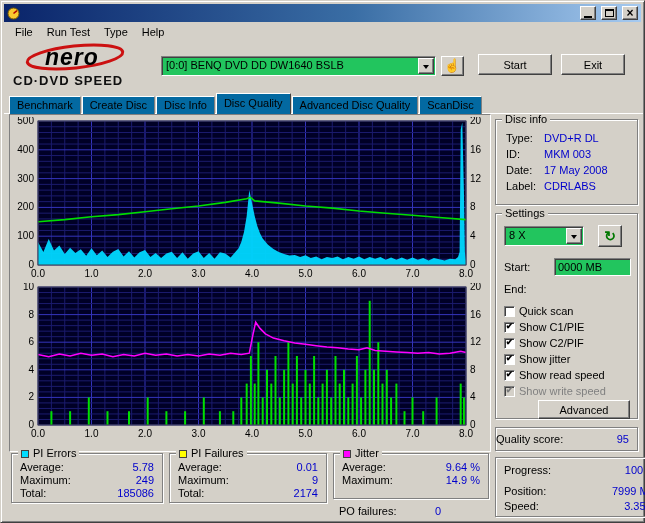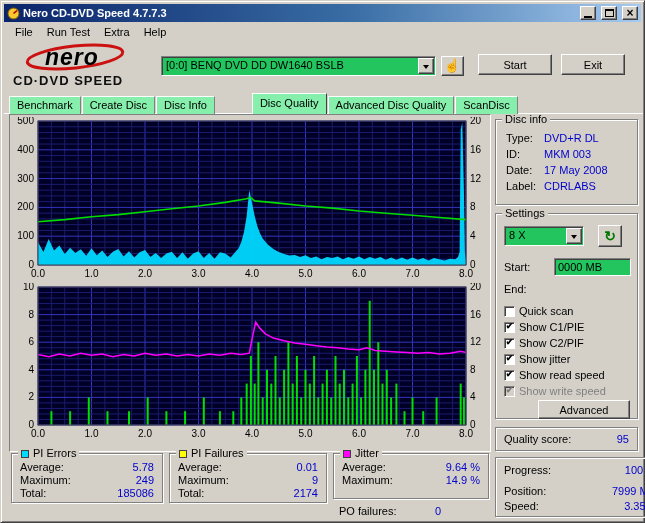--- a/index.html
+++ b/index.html
@@ -36,23 +36,23 @@
   .menubar{position:absolute;left:3px;top:21px;right:3px;height:19px;display:flex;align-items:center;padding-left:4px;}
   .mi{padding:2px 7px;}
   .header{position:absolute;left:3px;top:40px;right:3px;height:52px;}
   .logo{position:absolute;left:7px;top:2px;width:150px;height:48px;}
   .logo .swoosh{position:absolute;left:12px;top:-1px;}
   .logo .nero{position:absolute;left:34px;top:1px;font-size:23px;font-weight:bold;font-style:italic;letter-spacing:1px;}
   .logo .prod{position:absolute;left:2px;top:30px;font-size:13px;font-weight:bold;letter-spacing:1px;color:#101010;white-space:nowrap;}
   
   .pageline{position:absolute;left:3px;top:112px;width:639px;height:1px;background:#fff;z-index:1;}
   .tabstrip{position:absolute;left:8px;top:92px;height:21px;display:flex;align-items:flex-end;z-index:2;}
-  .tab{height:18px;line-height:17px;padding:0 7px;background:#86efac;border:1px solid;
+  .tab{height:18px;line-height:17px;padding:0 7px;background:#0369a1;border:1px solid;
     border-color:#fff #808080 #808080 #fff;border-bottom:none;margin-right:1px;white-space:nowrap;}
-  .tab.active{height:21px;line-height:19px;z-index:3;border-color:#fff #404040 #d4d0c8 #fff;margin-left:36px;}
+  .tab.active{height:21px;line-height:19px;z-index:3;border-color:#fff #404040 #d4d0c8 #fff;}
   
   .chartpanel{position:absolute;left:8px;top:113px;width:482px;height:338px;background:#d4d0c8;
     border:1px solid;border-color:#808080 #fff #fff #808080;}
   .chartpanel svg{position:absolute;display:block;}
   #chart-top{left:2px;top:2px;}
   #chart-bottom{left:2px;top:168px;}
   svg text{font-family:"Liberation Sans",sans-serif;}
   
   .dirow{position:absolute;left:10px;right:6px;height:14px;}
   .dirow .k{position:absolute;left:0;top:0;}
@@ -62,55 +62,54 @@
   .srow .v{position:absolute;right:0;top:0;color:#0000cc;}
   .slab{position:absolute;font-size:11px;}
   .cb{position:absolute;left:8px;height:14px;display:flex;align-items:center;gap:4px;font-size:11px;white-space:nowrap;}
   .cb .box{width:11px;height:11px;background:#fff;border:1px solid;border-color:#808080 #fff #fff #808080;
     box-shadow:inset 1px 1px 0 #404040;display:flex;align-items:center;justify-content:center;flex:none;}
   .cb .mark{display:none;font-size:9px;line-height:9px;font-weight:bold;margin-top:-1px;}
   .cb.checked .mark{display:block;}
   .cb.disabled .box{background:#d4d0c8;}
   .cb.disabled .mark{color:#7a7a7a;}
   .cb.disabled .lbl{color:#808080;}
-  .qlab{position:absolute;left:8px;top:5px;}
+  .qlab{position:absolute;left:0;top:5px;}
   .qval{position:absolute;right:8px;top:5px;color:#0000cc;}
   .porow{position:absolute;left:338px;top:504px;width:150px;height:13px;}
   .porow .k{position:absolute;left:0;}
   .porow .v{position:absolute;left:96px;color:#0000cc;}
   .rfr{color:#007800;font-size:14px;font-weight:bold;line-height:14px;}
   .handg{color:#c89000;font-size:13px;line-height:14px;}
 </style>
 </head>
 <body>
 
 <div class="window">
 
   <div class="titlebar">
     <svg class="appicon" width="13" height="13">
       <circle cx="6.5" cy="6.5" r="5.5" fill="#f8c830" stroke="#7a5a00"></circle>
       <path d="M6.5 6.5 L10 3.6" stroke="#b00000" stroke-width="1.6"></path>
     </svg>
-    <span class="title">Nero CD-DVD Speed 4.7.7.3</span>
     <span class="spacer"></span>
     <span class="wbtn">
         <i class="gmin"></i>
       </span>
     <span class="wbtn">
         <i class="gmax"></i>
       </span>
     <span class="wbtn">
         <i class="gclose">×</i>
       </span>
   </div>
 
   <div class="menubar">
     <span class="mi">File</span>
     <span class="mi">Run Test</span>
-    <span class="mi">Extra</span>
+    <span class="mi">Type</span>
     <span class="mi">Help</span>
   </div>
 
   <div class="header">
     <div class="logo">
       <svg class="swoosh" width="104" height="30" viewBox="0 0 104 30">
         <ellipse cx="52" cy="15" rx="48" ry="11" fill="none" stroke="#cc1111" stroke-width="3" transform="rotate(-6 52 15)"></ellipse>
       </svg>
       <span class="nero">nero</span>
       <span class="prod">CD·DVD SPEED</span>

